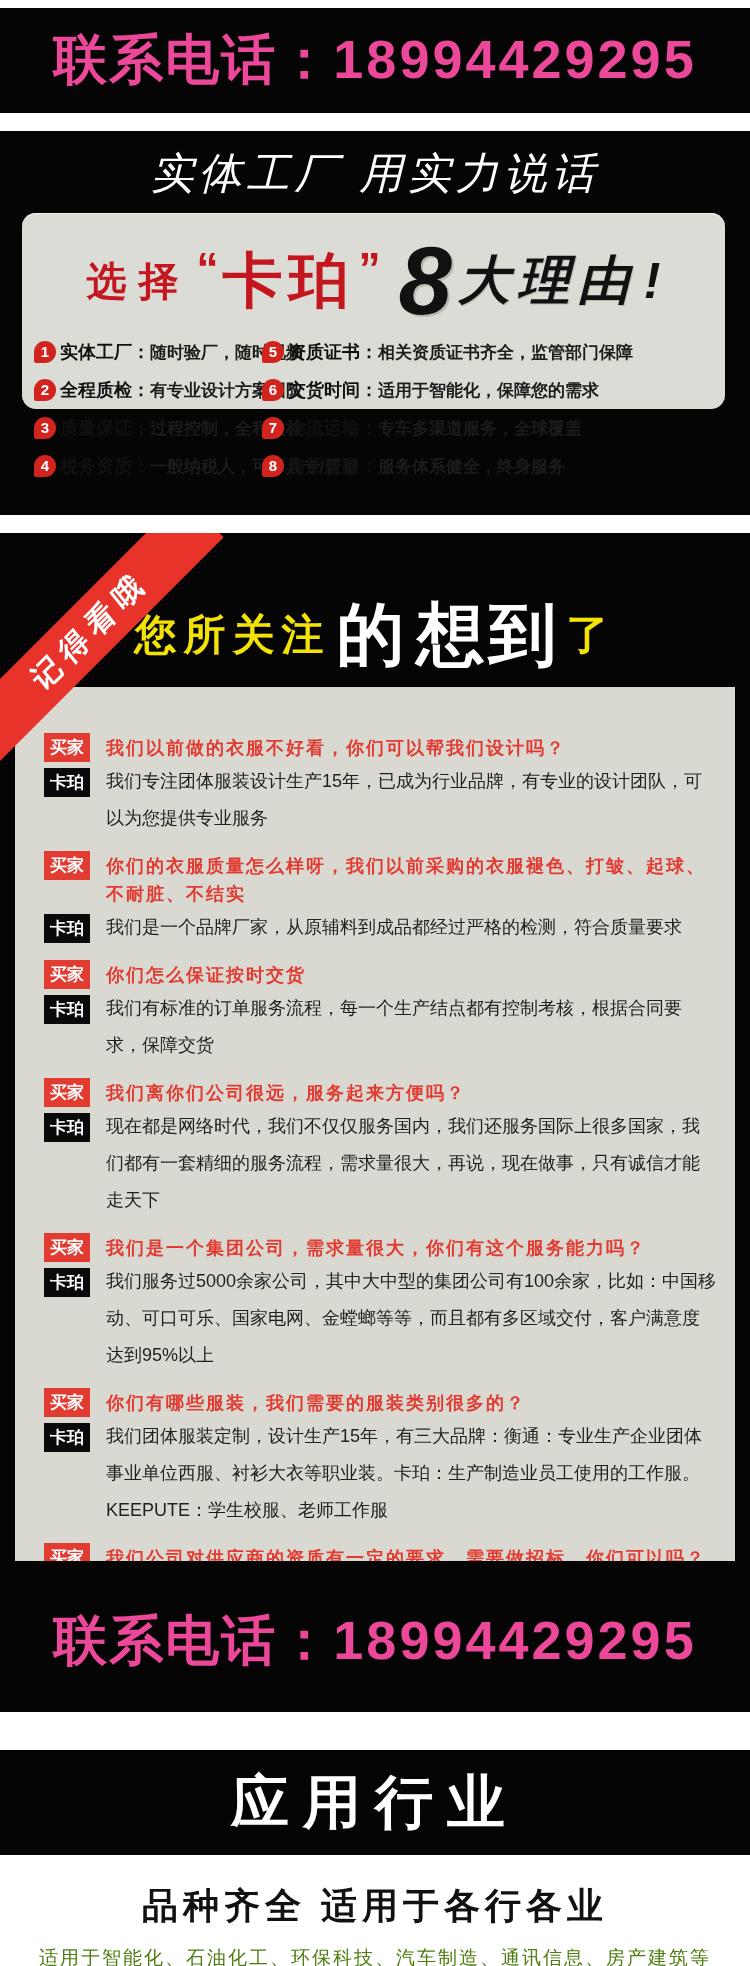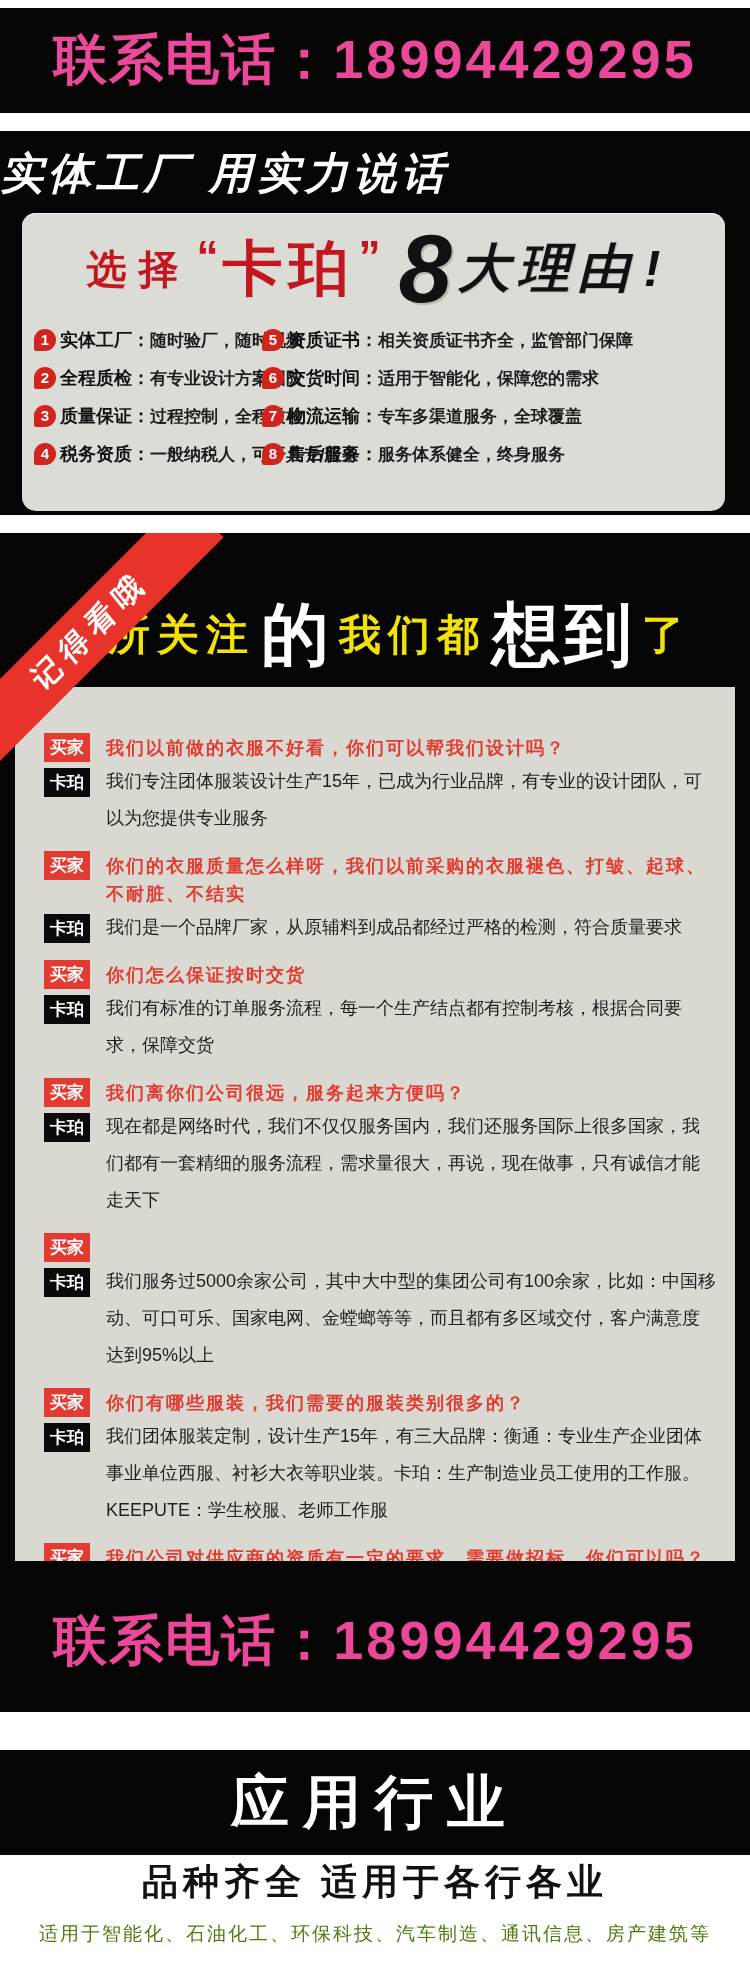--- a/index.html
+++ b/index.html
@@ -12,22 +12,22 @@
   .gap2{height:18px;}
   .gap3{height:38px;}
 
   
   .banner-black{height:105px;background:#050505;display:flex;align-items:center;justify-content:center;}
   .phone-line{color:#ec4899;font-size:54px;font-weight:bold;letter-spacing:2px;white-space:nowrap;}
   .phone-line .num{letter-spacing:3px;}
 
   
   .section-reasons{height:384px;background:#050505;padding-top:10px;}
-  .reasons-heading{color:#ffffff;font-size:43px;font-weight:bold;font-style:italic;text-align:left;letter-spacing:5px;line-height:56px;margin-top:4px;}
-  .reasons-card{background:#dcdcd6;border-radius:14px;margin:12px 25px 0 22px;height:298px;padding:0 12px;box-shadow:inset 0 1px 0 #f2f2ef;}
+  .reasons-heading{color:#ffffff;font-size:43px;font-weight:normal;font-style:italic;text-align:center;letter-spacing:5px;line-height:56px;margin-top:4px;}
+  .reasons-card{background:#dcdcd6;border-radius:14px;margin:12px 25px 0 22px;height:196px;padding:12px 12px;box-shadow:inset 0 1px 0 #f2f2ef;}
   .card-headline{height:104px;display:flex;align-items:center;justify-content:center;padding-top:8px;}
   .hl-choose{color:#c3161e;font-size:40px;font-weight:bold;letter-spacing:12px;margin-right:2px;}
   .hl-quote{color:#c3161e;font-size:44px;font-weight:bold;margin:0 4px;position:relative;top:-12px;}
   .hl-brand{color:#c3161e;font-size:60px;font-weight:bold;letter-spacing:6px;}
   .hl-big8{color:#111111;font-size:96px;font-weight:bold;font-style:italic;line-height:90px;margin:0 6px 0 14px;text-shadow:2px 2px 0 #b9b9b2;}
   .hl-suffix{color:#111111;font-size:52px;font-weight:bold;font-style:italic;letter-spacing:8px;text-shadow:1px 1px 0 #b9b9b2;}
   .hl-bang{color:#111111;font-size:50px;font-weight:bold;font-style:italic;margin-left:6px;}
   .r-grid{display:grid;grid-template-columns:228px 1fr;grid-template-rows:repeat(4,38px);grid-auto-flow:column;margin-top:4px;}
   .r-item{display:flex;align-items:center;white-space:nowrap;}
   .r-num{flex:0 0 auto;width:22px;height:22px;border-radius:50% 50% 50% 2px;background:#d2241e;color:#ffffff;font-size:15px;font-weight:bold;text-align:center;line-height:22px;margin-right:4px;}
@@ -49,21 +49,21 @@
   .badge-brand{background:#0a0a0a;}
   .qa-q{margin-bottom:6px;}
   .qa-q .q-text{color:#e23b31;font-size:18px;font-weight:bold;letter-spacing:2px;line-height:28px;padding-top:1px;}
   .qa-a .a-text{color:#1f1f1f;font-size:18px;line-height:37px;margin-top:-5px;}
 
   .qa-phone{margin-top:44px;text-align:center;}
 
   
   .industry-bar{height:105px;background:#050505;display:flex;align-items:center;justify-content:center;}
   .industry-bar span{color:#ffffff;font-size:58px;font-weight:bold;letter-spacing:14px;}
-  .footer{height:111px;background:#ffffff;text-align:center;padding-top:3px;}
+  .footer{height:111px;background:#ffffff;text-align:center;padding-top:27px;}
   .footer-title{color:#111111;font-size:36px;font-weight:bold;letter-spacing:5px;}
   .footer-line{color:#4d7c0f;font-size:19px;font-weight:400;letter-spacing:2px;margin-top:14px;}
 </style>
 </head>
 <body>
 
 <div class="ws-top"></div>
 
 <div class="banner-black">
   <div class="phone-line"><span>联系电话：</span><span class="num">18994429295</span></div>
@@ -130,21 +130,20 @@
 
 <div class="gap gap2"></div>
 
 <div class="section-qa">
   <div class="ribbon">
       <span>记得看哦</span>
     </div>
   <div class="qa-headline">
     <span class="y">您所关注</span>
     <span class="w">的</span>
-    <span class="y">我们都</span>
     <span class="w">想到</span>
     <span class="y">了</span>
   </div>
   <div class="qa-card">
 
     <div class="qa-pair">
       <div class="qa-row qa-q">
         <span class="badge badge-buyer">买家</span>
         <span class="q-text">我们以前做的衣服不好看，你们可以帮我们设计吗？</span>
       </div>
@@ -183,20 +182,21 @@
       </div>
       <div class="qa-row qa-a">
         <span class="badge badge-brand">卡珀</span>
         <span class="a-text">现在都是网络时代，我们不仅仅服务国内，我们还服务国际上很多国家，我们都有一套精细的服务流程，需求量很大，再说，现在做事，只有诚信才能走天下</span>
       </div>
     </div>
 
     <div class="qa-pair">
       <div class="qa-row qa-q">
         <span class="badge badge-buyer">买家</span>
+        <span class="q-text">我们是一个集团公司，需求量很大，你们有这个服务能力吗？</span>
       </div>
       <div class="qa-row qa-a">
         <span class="badge badge-brand">卡珀</span>
         <span class="a-text">我们服务过5000余家公司，其中大中型的集团公司有100余家，比如：中国移动、可口可乐、国家电网、金螳螂等等，而且都有多区域交付，客户满意度达到95%以上</span>
       </div>
     </div>
 
     <div class="qa-pair">
       <div class="qa-row qa-q">
         <span class="badge badge-buyer">买家</span>

